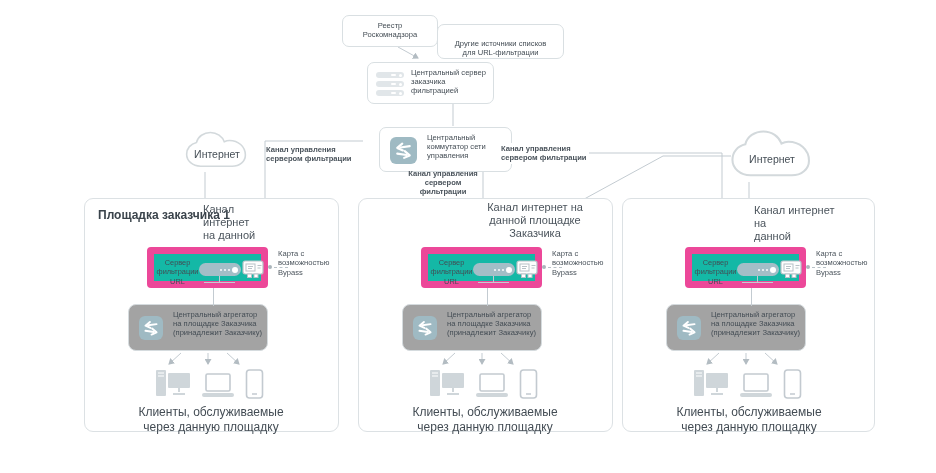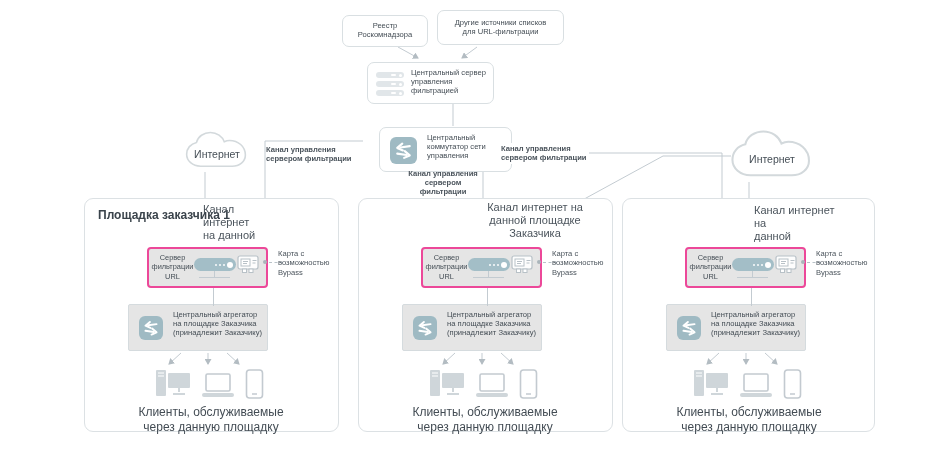--- a/index.html
+++ b/index.html
@@ -6,22 +6,22 @@
   .canvas{position:relative;width:936px;height:473px;background:#fff;overflow:hidden;
           font-family:"Liberation Sans", sans-serif;color:#3d464e;}
   .abs{position:absolute;}
   .pre{white-space:pre-line;}
   svg.overlay{position:absolute;left:0;top:0;z-index:1;}
   .node{position:absolute;background:#fff;border:1px solid #d9dfe2;border-radius:7px;z-index:2;
         box-sizing:border-box;}
   .node-txt{font-size:7.6px;line-height:1.18;color:#434c54;}
   .ctr{display:flex;align-items:center;justify-content:center;text-align:center;}
   
-  .b-registry{left:342px;top:15px;width:86px;height:32px;}
-  .b-other{left:437px;top:10px;width:127px;height:35px;}
+  .b-registry{left:342px;top:15px;width:96px;height:32px;}
+  .b-other{left:437px;top:24px;width:127px;height:35px;align-items:flex-end;}
   
   .b-server{left:367px;top:62px;width:127px;height:42px;}
   .srv-icon{position:absolute;left:8px;top:9px;width:28px;}
   .srv-bar{position:relative;width:28px;height:6px;background:#e1e6e9;border-radius:3px;margin-bottom:3px;}
   .srv-bar::before{content:"";position:absolute;right:8px;top:2px;width:5px;height:2px;background:#fff;border-radius:1px;}
   .srv-bar::after{content:"";position:absolute;right:2.5px;top:1.5px;width:3px;height:3px;border-radius:50%;background:#fff;}
   .b-server .node-txt{position:absolute;left:43px;top:6px;}
   
   .b-switch{left:379px;top:127px;width:133px;height:45px;}
   .sw-icon{position:absolute;background:#9fbac3;border-radius:6px;}
@@ -41,37 +41,37 @@
   
   .site{position:absolute;top:198px;width:255px;height:234px;border:1px solid #dce1e4;border-radius:9px;
         background:#fff;z-index:2;box-sizing:border-box;}
   .s1{left:84px;} .s2{left:358px;} .s3{left:622px;width:253px;}
   .site-title{position:absolute;left:13px;top:9px;font-size:12px;font-weight:600;color:#3a434b;}
   .net-lbl{position:absolute;font-size:11px;line-height:1.2;color:#4b545c;}
   .s1 .net-lbl{left:118px;top:4px;width:62px;}
   .s2 .net-lbl{left:128px;top:2px;width:96px;text-align:center;}
   .s3 .net-lbl{left:131px;top:5px;width:82px;}
   
-  .filt-box{position:absolute;left:62px;top:48px;width:121px;height:41px;border:2px solid #ec4899;
-            border-radius:4px;background:#e5e5e5;box-sizing:border-box;}
+  .filt-box{position:absolute;left:62px;top:48px;width:121px;height:41px;border:7px solid #ec4899;
+            border-radius:4px;background:#14b8a6;box-sizing:border-box;}
   .fs-label{position:absolute;left:1px;top:4px;width:45px;text-align:center;font-size:7.4px;
             line-height:1.25;color:#434c54;}
   .pill{position:absolute;left:45px;top:9px;width:42px;height:13px;background:#a3bec7;border-radius:6.5px;}
   .pill-dots{position:absolute;right:3px;top:50%;transform:translateY(-50%);display:flex;align-items:center;gap:2px;}
   .pd-s{width:2px;height:2px;border-radius:50%;background:#fff;opacity:.95;}
   .pd-b{width:6px;height:6px;border-radius:50%;background:#fff;}
   .stand-v{position:absolute;left:65px;top:22px;width:1px;height:6px;background:#c3cbd1;}
   .stand-h{position:absolute;left:50px;top:28px;width:31px;height:1px;background:#c3cbd1;}
   .bypass-card{position:absolute;left:88px;top:5px;}
   .edge-dot{position:absolute;left:114px;top:11px;width:4px;height:4px;border-radius:50%;background:#aab5bb;}
   .bypass-dash{position:absolute;left:120px;top:12.5px;width:14px;border-top:1px dashed #b9c2c8;}
   .bypass-lbl{position:absolute;left:193px;top:50px;width:64px;font-size:7.6px;line-height:1.22;color:#4b545c;}
   
   .agg-box{position:absolute;left:43px;top:105px;width:140px;height:47px;border:1px solid #d5dbde;
-           border-radius:2px;background:#e5e5e5;box-sizing:border-box;}
+           border-radius:8px;background:#a3a3a3;box-sizing:border-box;}
   .agg-box .sw-icon{left:10px;top:11px;width:24px;height:24px;}
   .agg-box .node-txt{position:absolute;left:44px;top:6px;}
   
   .dev-arrows{position:absolute;left:70px;top:153px;}
   .devices{position:absolute;left:70px;top:170px;width:112px;display:flex;gap:10px;align-items:flex-end;}
   .clients-lbl{position:absolute;left:42px;top:206px;width:168px;text-align:center;font-size:12px;
                line-height:1.25;color:#434c54;}
 </style>
 </head>
 <body>
@@ -114,21 +114,21 @@
 для URL-фильтрации</div>
   </div>
 
   <div class="node b-server">
     <div class="srv-icon">
       <div class="srv-bar"></div>
         <div class="srv-bar"></div>
         <div class="srv-bar"></div>
     </div>
     <div class="node-txt pre">Центральный сервер
-управления
+заказчика
 фильтрацией</div>
   </div>
 
   <div class="node b-switch">
     <div class="sw-icon">
       <svg width="27" height="27" viewBox="0 0 26 26">
         <path d="M19,8.8 L10,10.1" stroke="#fff" stroke-width="2.1" stroke-linecap="round" fill="none"></path>
         <path d="M11.8,6.4 L7,10.5 L12.4,12.9" stroke="#fff" stroke-width="2.1" stroke-linecap="round" stroke-linejoin="round" fill="none"></path>
         <path d="M7,16 L16,17.3" stroke="#fff" stroke-width="2.1" stroke-linecap="round" fill="none"></path>
         <path d="M14.2,13.6 L19,17.7 L13.6,20.1" stroke="#fff" stroke-width="2.1" stroke-linecap="round" stroke-linejoin="round" fill="none"></path>

